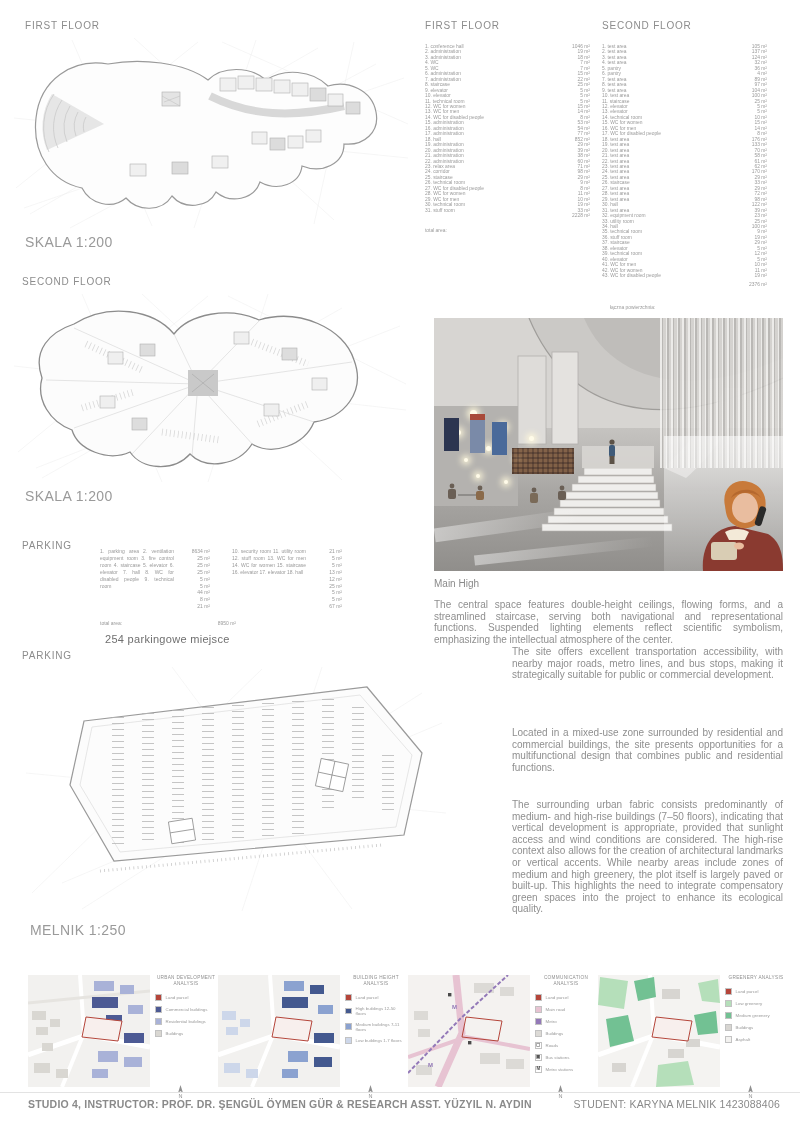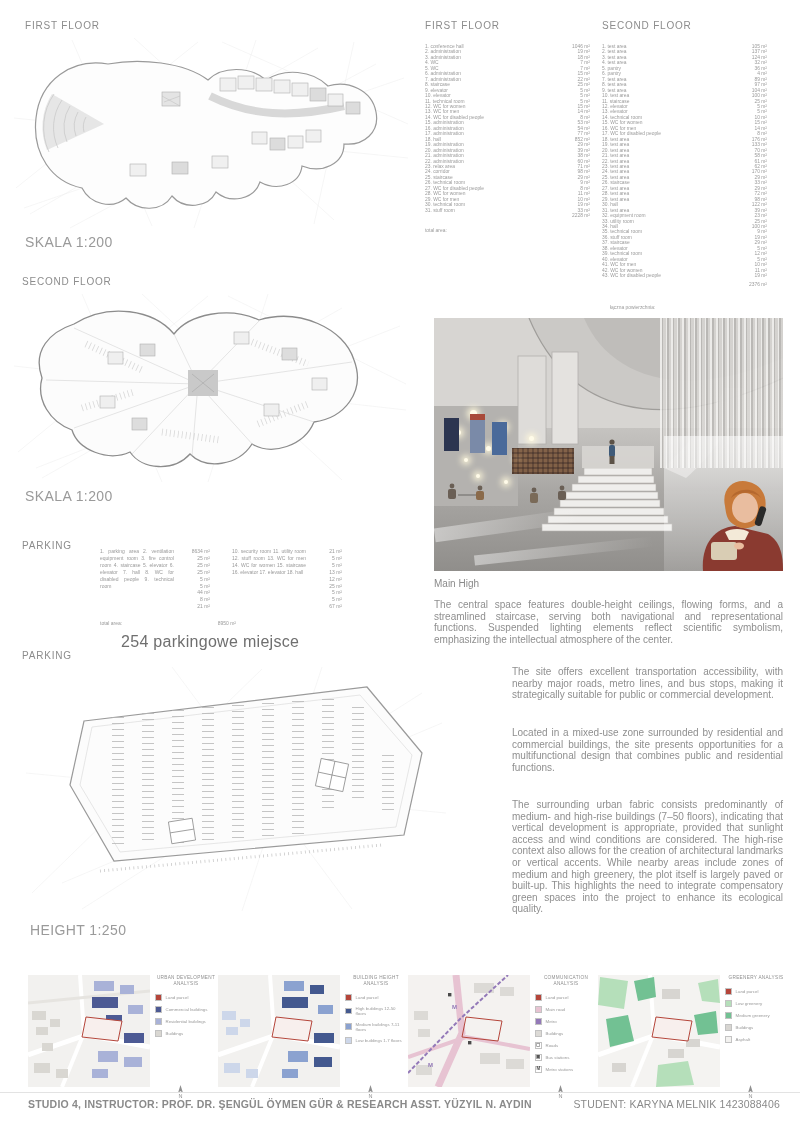--- a/index.html
+++ b/index.html
@@ -14,21 +14,21 @@
   .arealist{width:165px;}
   .arearow{display:flex;justify-content:space-between;font-size:4.9px;line-height:5.45px;color:#9a9a9a;}
   .arearow .av{text-align:right;white-space:nowrap;}
   .totalrow{display:flex;justify-content:flex-end;font-size:4.9px;line-height:5.5px;color:#9a9a9a;width:165px;}
   .totallabel{font-size:4.9px;color:#9a9a9a;}
   
   .pkgroup{display:flex;}
   .pkdesc{width:74px;font-size:5px;line-height:6.9px;color:#9a9a9a;text-align:justify;}
   .pkvals{width:32px;margin-left:4px;font-size:5px;line-height:6.9px;color:#9a9a9a;text-align:right;}
   .pkvals div{white-space:nowrap;}
-  .pk254{font-size:16px;color:#6f6f6f;letter-spacing:.3px;margin-left:16px;}
+  .pk254{font-size:11px;color:#6f6f6f;letter-spacing:.3px;}
   
   .para{font-size:10px;line-height:11.6px;color:#8f8f8f;text-align:justify;}
   .caption{font-size:10px;color:#8a8a8a;}
   
   .lobby{left:434px;top:318px;width:349px;height:253px;overflow:hidden;
     background:linear-gradient(180deg,#dad8d5 0%,#d0cecb 32%,#bdbbb8 52%,#a9a7a4 68%,#908e8b 100%);}
   .slats{position:absolute;background:repeating-linear-gradient(90deg,#f4f3f1 0 1.6px,#b9b7b4 1.6px 3.2px,#d8d6d3 3.2px 5.6px);opacity:.85;}
   .glass{position:absolute;background:linear-gradient(180deg,rgba(255,255,255,.55),rgba(255,255,255,.15));}
   .lamp{position:absolute;width:5px;height:5px;border-radius:50%;background:#fffbe9;box-shadow:0 0 6px 3px rgba(255,248,220,.9);}
   .poster{position:absolute;width:15px;height:33px;}
@@ -221,21 +221,21 @@
         <line x1="296" y1="112" x2="324" y2="112"></line>
         <line x1="310" y1="98" x2="310" y2="126"></line>
       </g>
     <g transform="rotate(-9 160 168)">
         <rect x="148" y="157" width="24" height="22"></rect>
         <line x1="148" y1="168" x2="172" y2="168"></line>
       </g>
   </g>
   <line x1="78" y1="208" x2="360" y2="182" stroke="#c9c9c9" stroke-width="3" stroke-dasharray="0.8,3.4"></line>
 </svg>
-<div class="abs scale" style="left:30px;top:922px;">HEIGHT 1:250</div>
+<div class="abs scale" style="left:30px;top:922px;">MELNIK 1:250</div>
 
 <div class="abs h1" style="left:425px;top:20px;">FIRST FLOOR</div>
 <div class="abs arealist" style="left:425px;top:44px;">
 
     <div class="arearow">
       <span class="al">1. conference hall</span>
       <span class="av">1046 m²</span>
     </div>
 
     <div class="arearow">
@@ -678,21 +678,21 @@
     <path d="M58,22 C 62,12 82,10 88,22 C 84,16 66,14 58,22 Z" fill="#b5682e"></path>
     <rect x="84" y="30" width="7" height="20" rx="3" transform="rotate(18 87 40)" fill="#2a2a2a"></rect>
     <path d="M52,56 C 58,52 70,52 76,56 L 72,64 L 56,64 Z" fill="#f3ead8"></path>
     <rect x="38" y="66" width="26" height="18" rx="3" fill="#d9cdb4"></rect>
     <ellipse cx="66" cy="70" rx="5" ry="3.4" fill="#e9bd9f"></ellipse>
   </svg>
 </div>
 <div class="abs caption" style="left:434px;top:578px;">Main High</div>
 <div class="abs para" style="left:434px;top:599px;width:349px;">The central space features double-height ceilings, flowing forms, and a streamlined staircase, serving both navigational and representational functions. Suspended lighting elements reflect scientific symbolism, emphasizing the intellectual atmosphere of the center.</div>
 
-<div class="abs para" style="left:512px;top:666px;width:271px;">The site offers excellent transportation accessibility, with nearby major roads, metro lines, and bus stops, making it strategically suitable for public or commercial development.</div>
+<div class="abs para" style="left:512px;top:646px;width:271px;">The site offers excellent transportation accessibility, with nearby major roads, metro lines, and bus stops, making it strategically suitable for public or commercial development.</div>
 <div class="abs para" style="left:512px;top:727px;width:271px;">Located in a mixed-use zone surrounded by residential and commercial buildings, the site presents opportunities for a multifunctional design that combines public and residential functions.</div>
 <div class="abs para" style="left:512px;top:799px;width:271px;">The surrounding urban fabric consists predominantly of medium- and high-rise buildings (7–50 floors), indicating that vertical development is appropriate, provided that sunlight access and wind conditions are considered. The high-rise context also allows for the creation of architectural landmarks or vertical accents. While nearby areas include zones of medium and high greenery, the plot itself is largely paved or built-up. This highlights the need to integrate compensatory green spaces into the project to enhance its ecological quality.</div>
 
 <div class="abs map-panel" style="left:28px;width:190px;">
   <svg class="map-svg" width="122" height="112" viewBox="0 0 122 112">
     <rect width="122" height="112" fill="#f2f1ef"></rect>
     <path d="M0,80 L58,60 L122,72" stroke="#ffffff" stroke-width="5" fill="none"></path>
     <path d="M34,112 L56,58 L52,0" stroke="#ffffff" stroke-width="4" fill="none"></path>
     <path d="M0,28 L122,16" stroke="#e6e4e0" stroke-width="3" fill="none"></path>
     <g fill="#d9d7d2">

